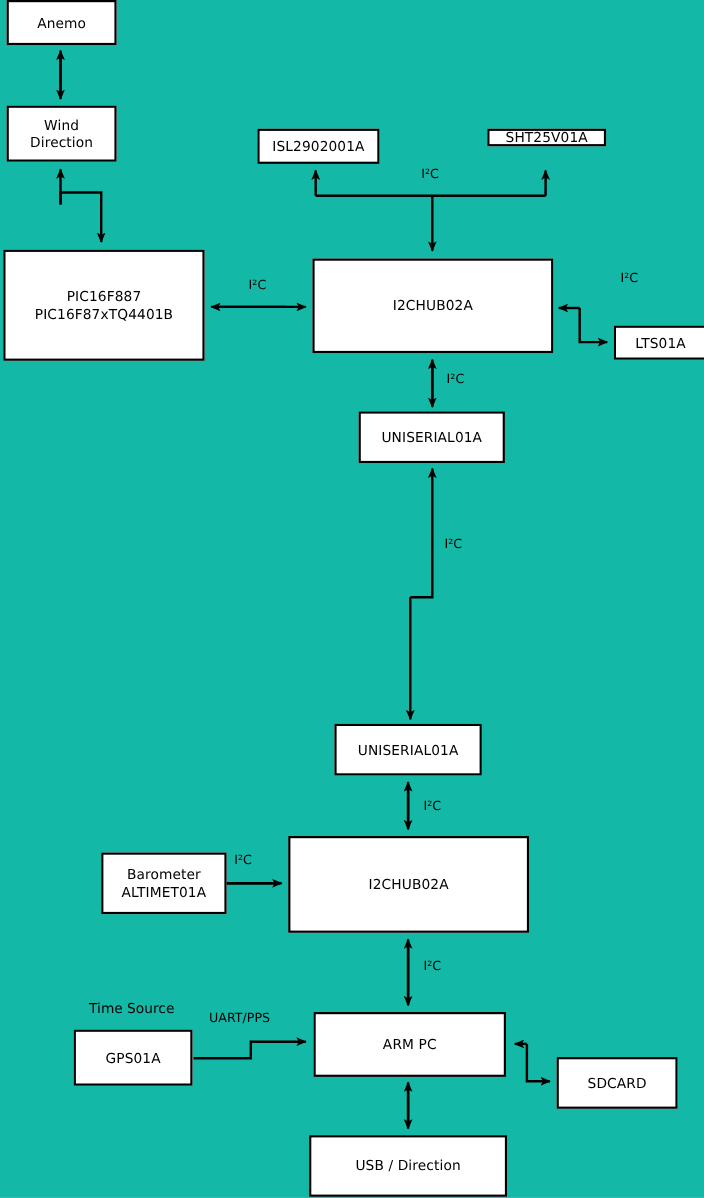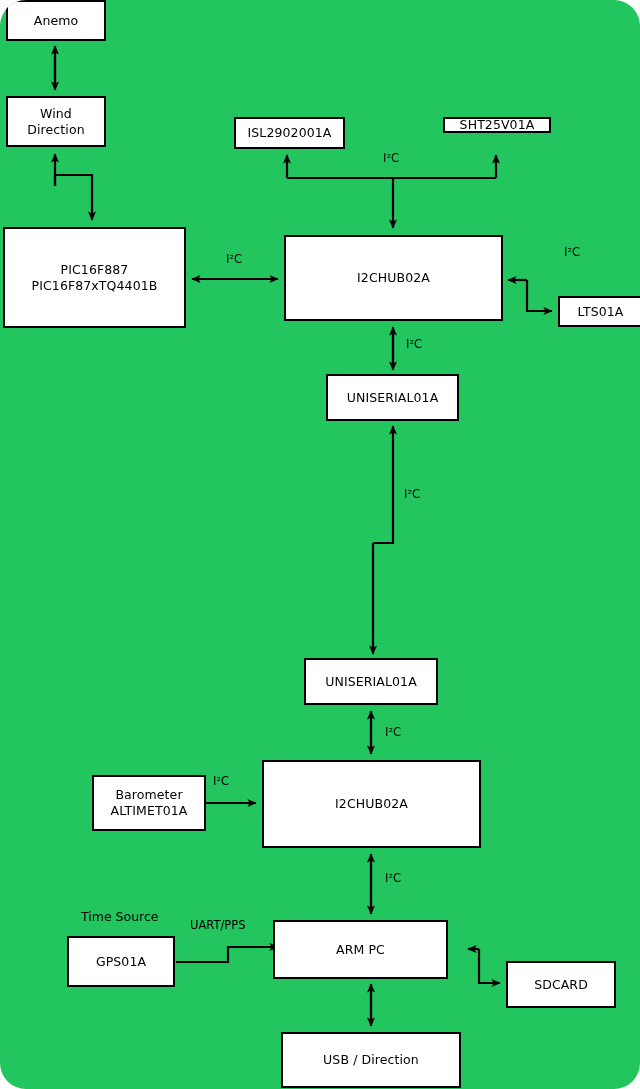--- a/index.html
+++ b/index.html
@@ -7,23 +7,22 @@
     padding: 0;
     background: #ffffff;
   }
   body {
     font-family: "DejaVu Sans", sans-serif;
   }
   #diagram-root {
     position: relative;
     width: 640px;
     height: 1089px;
-    background: #22c55e;
+    background: #14b8a6;
     overflow: hidden;
-    border-radius: 26px;
   }
   #diagram-svg {
     position: absolute;
     left: 0;
     top: 0;
     width: 640px;
     height: 1089px;
   }
   .node {
     position: absolute;
@@ -161,21 +160,21 @@
   </div>
 
   <div class="node" style="left:262px; top:760px; width:219px; height:88px;">
     <span class="node-label">I2CHUB02A</span>
   </div>
 
   <div class="node" style="left:67px; top:936px; width:108px; height:51px;">
     <span class="node-label">GPS01A</span>
   </div>
 
-  <div class="node" style="left:273px; top:920px; width:175px; height:59px;">
+  <div class="node" style="left:285px; top:920px; width:175px; height:59px;">
     <span class="node-label">ARM PC</span>
   </div>
 
   <div class="node" style="left:506px; top:961px; width:110px; height:47px;">
     <span class="node-label">SDCARD</span>
   </div>
 
   <div class="node" style="left:281px; top:1032px; width:180px; height:56px;">
     <span class="node-label">USB / Direction</span>
   </div>

